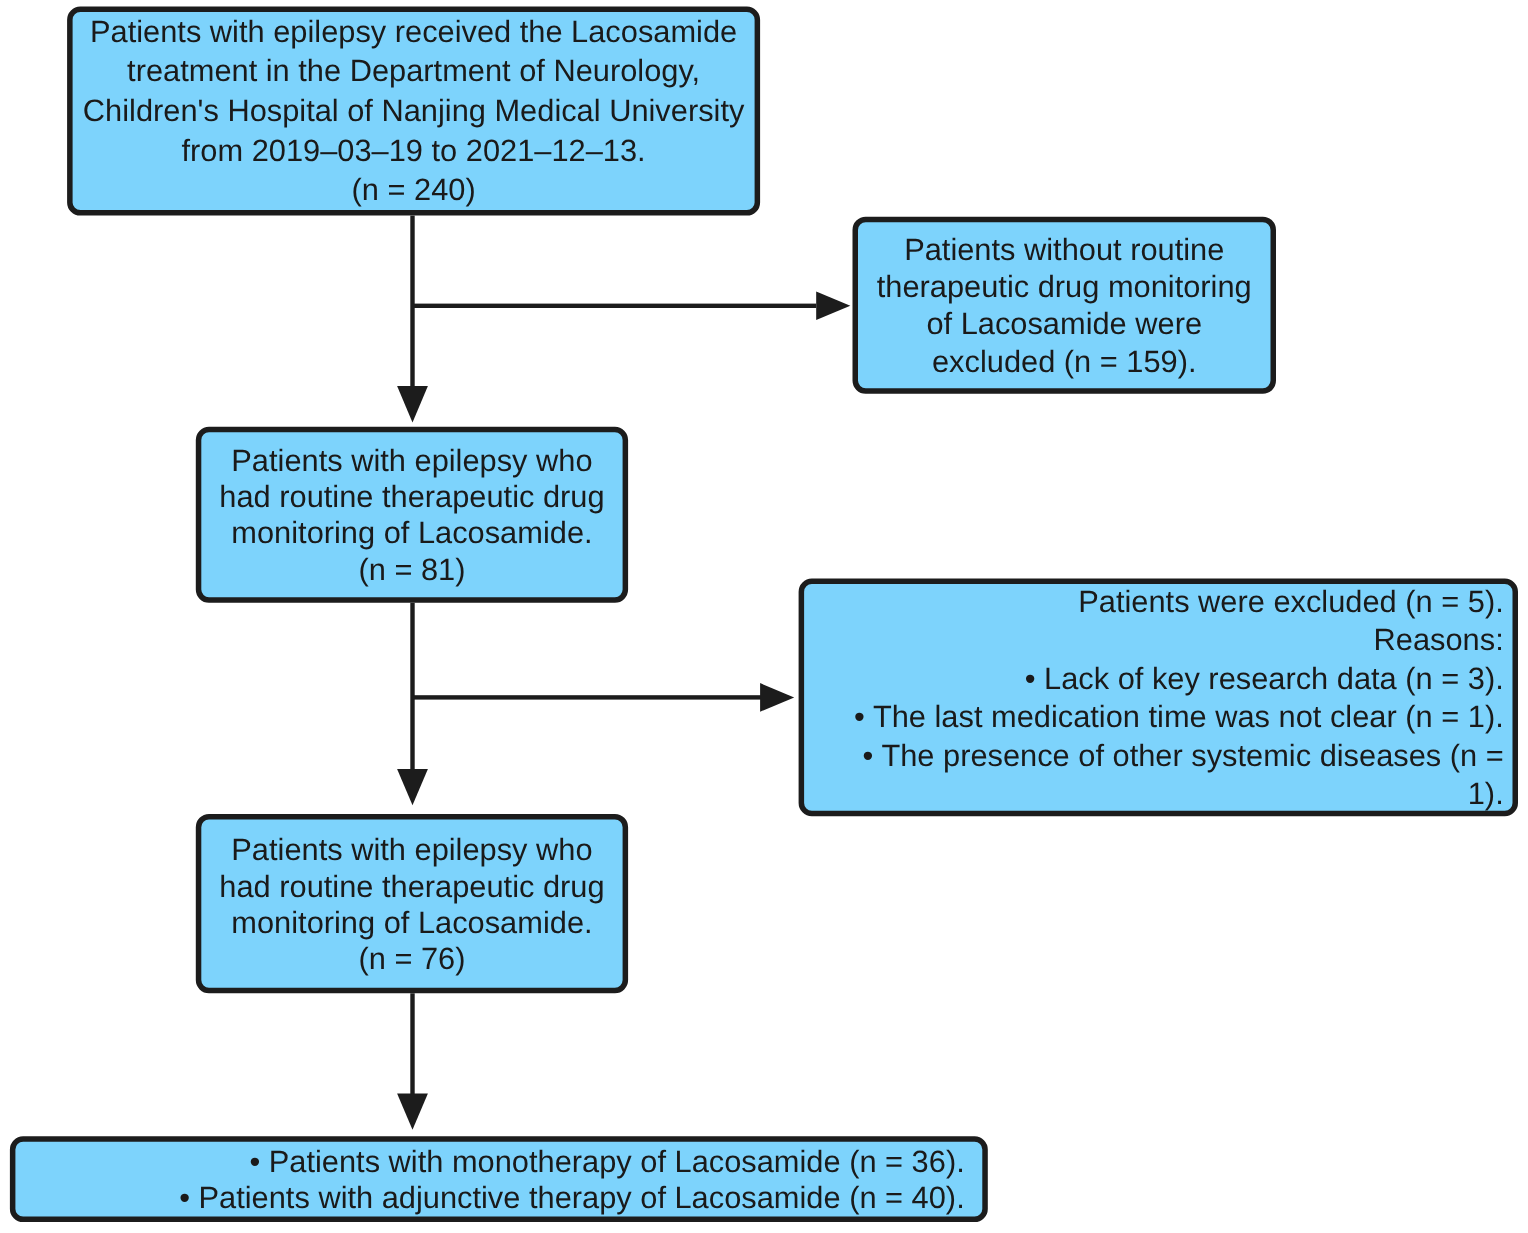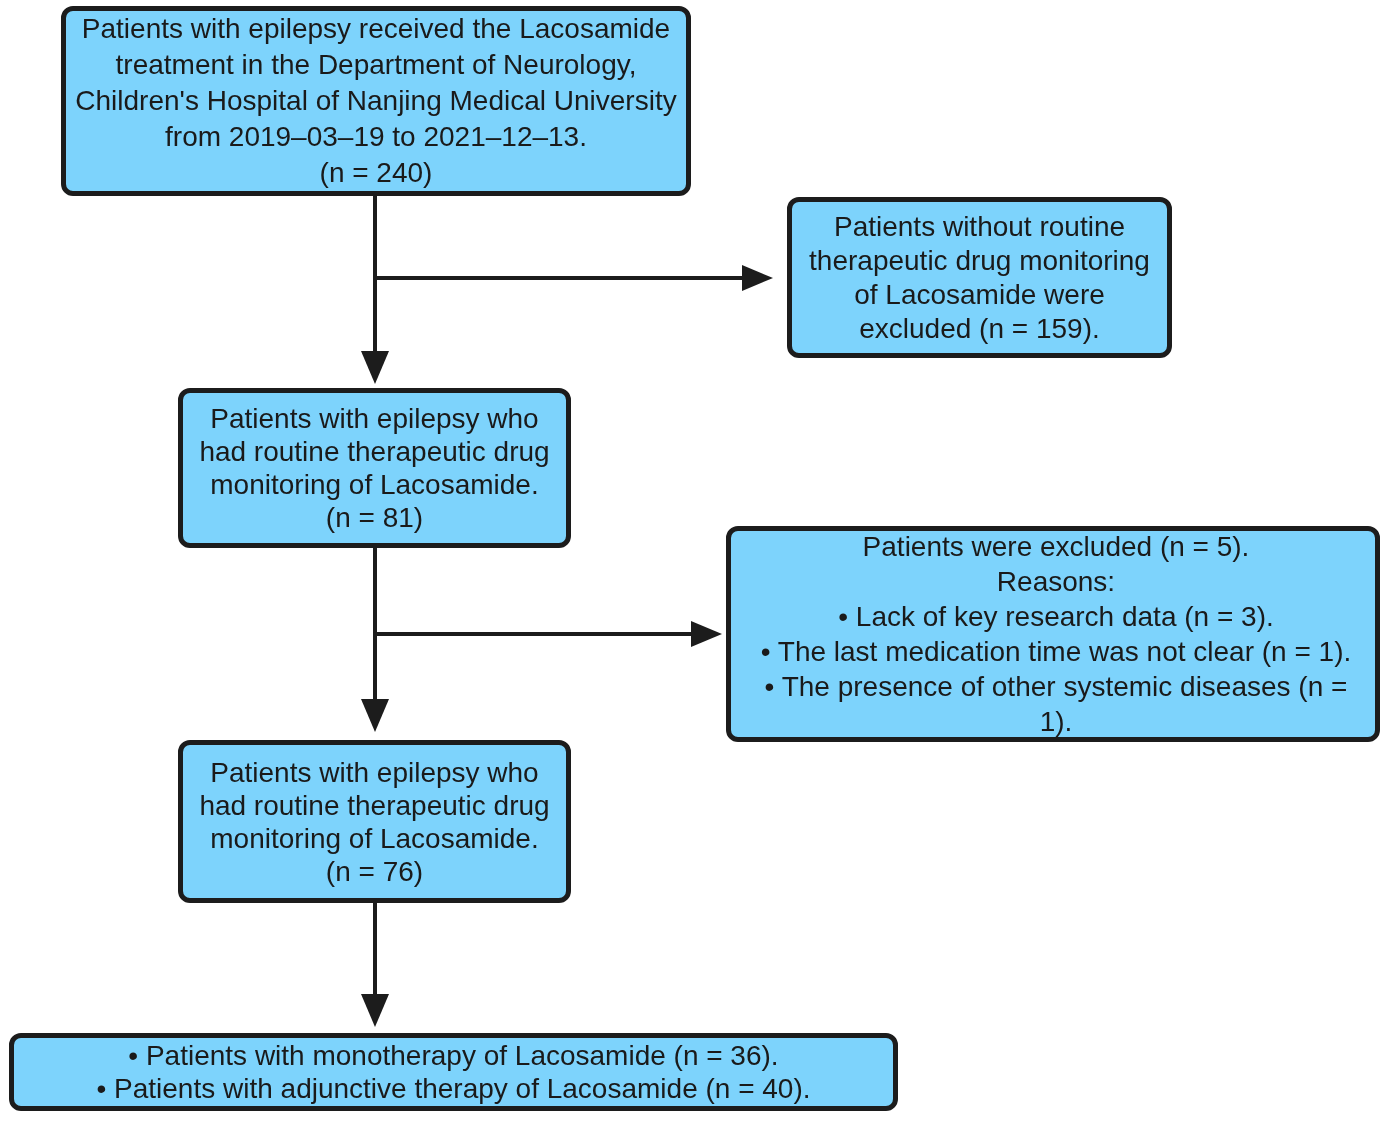--- a/index.html
+++ b/index.html
@@ -25,26 +25,26 @@
     display: flex;
     flex-direction: column;
     justify-content: center;
   }
   .box-text {
     white-space: pre-line;
     font-size: 28px;
     color: #1a1a1a;
   }
   .center .box-text { text-align: center; }
-  .left .box-text   { text-align: center; }
+  .left .box-text   { text-align: right; }
 
   #box-enrollment { left: 61px; top: 6px; width: 630px; height: 190px; }
   #box-enrollment .box-text { line-height: 36px; }
 
-  #box-excluded-no-tdm { left: 775px; top: 197px; width: 385px; height: 161px; margin-left: 12px; }
+  #box-excluded-no-tdm { left: 775px; top: 197px; width: 385px; height: 161px; }
   #box-excluded-no-tdm .box-text { line-height: 34px; }
 
   #box-tdm-cohort { left: 178px; top: 388px; width: 393px; height: 160px; }
   #box-tdm-cohort .box-text { line-height: 33px; }
 
   #box-excluded-reasons { left: 726px; top: 526px; width: 654px; height: 216px; padding: 0 8px 0 14px; }
   #box-excluded-reasons .box-text { line-height: 35px; }
 
   #box-final-cohort { left: 178px; top: 740px; width: 393px; height: 163px; }
   #box-final-cohort .box-text { line-height: 33px; }

